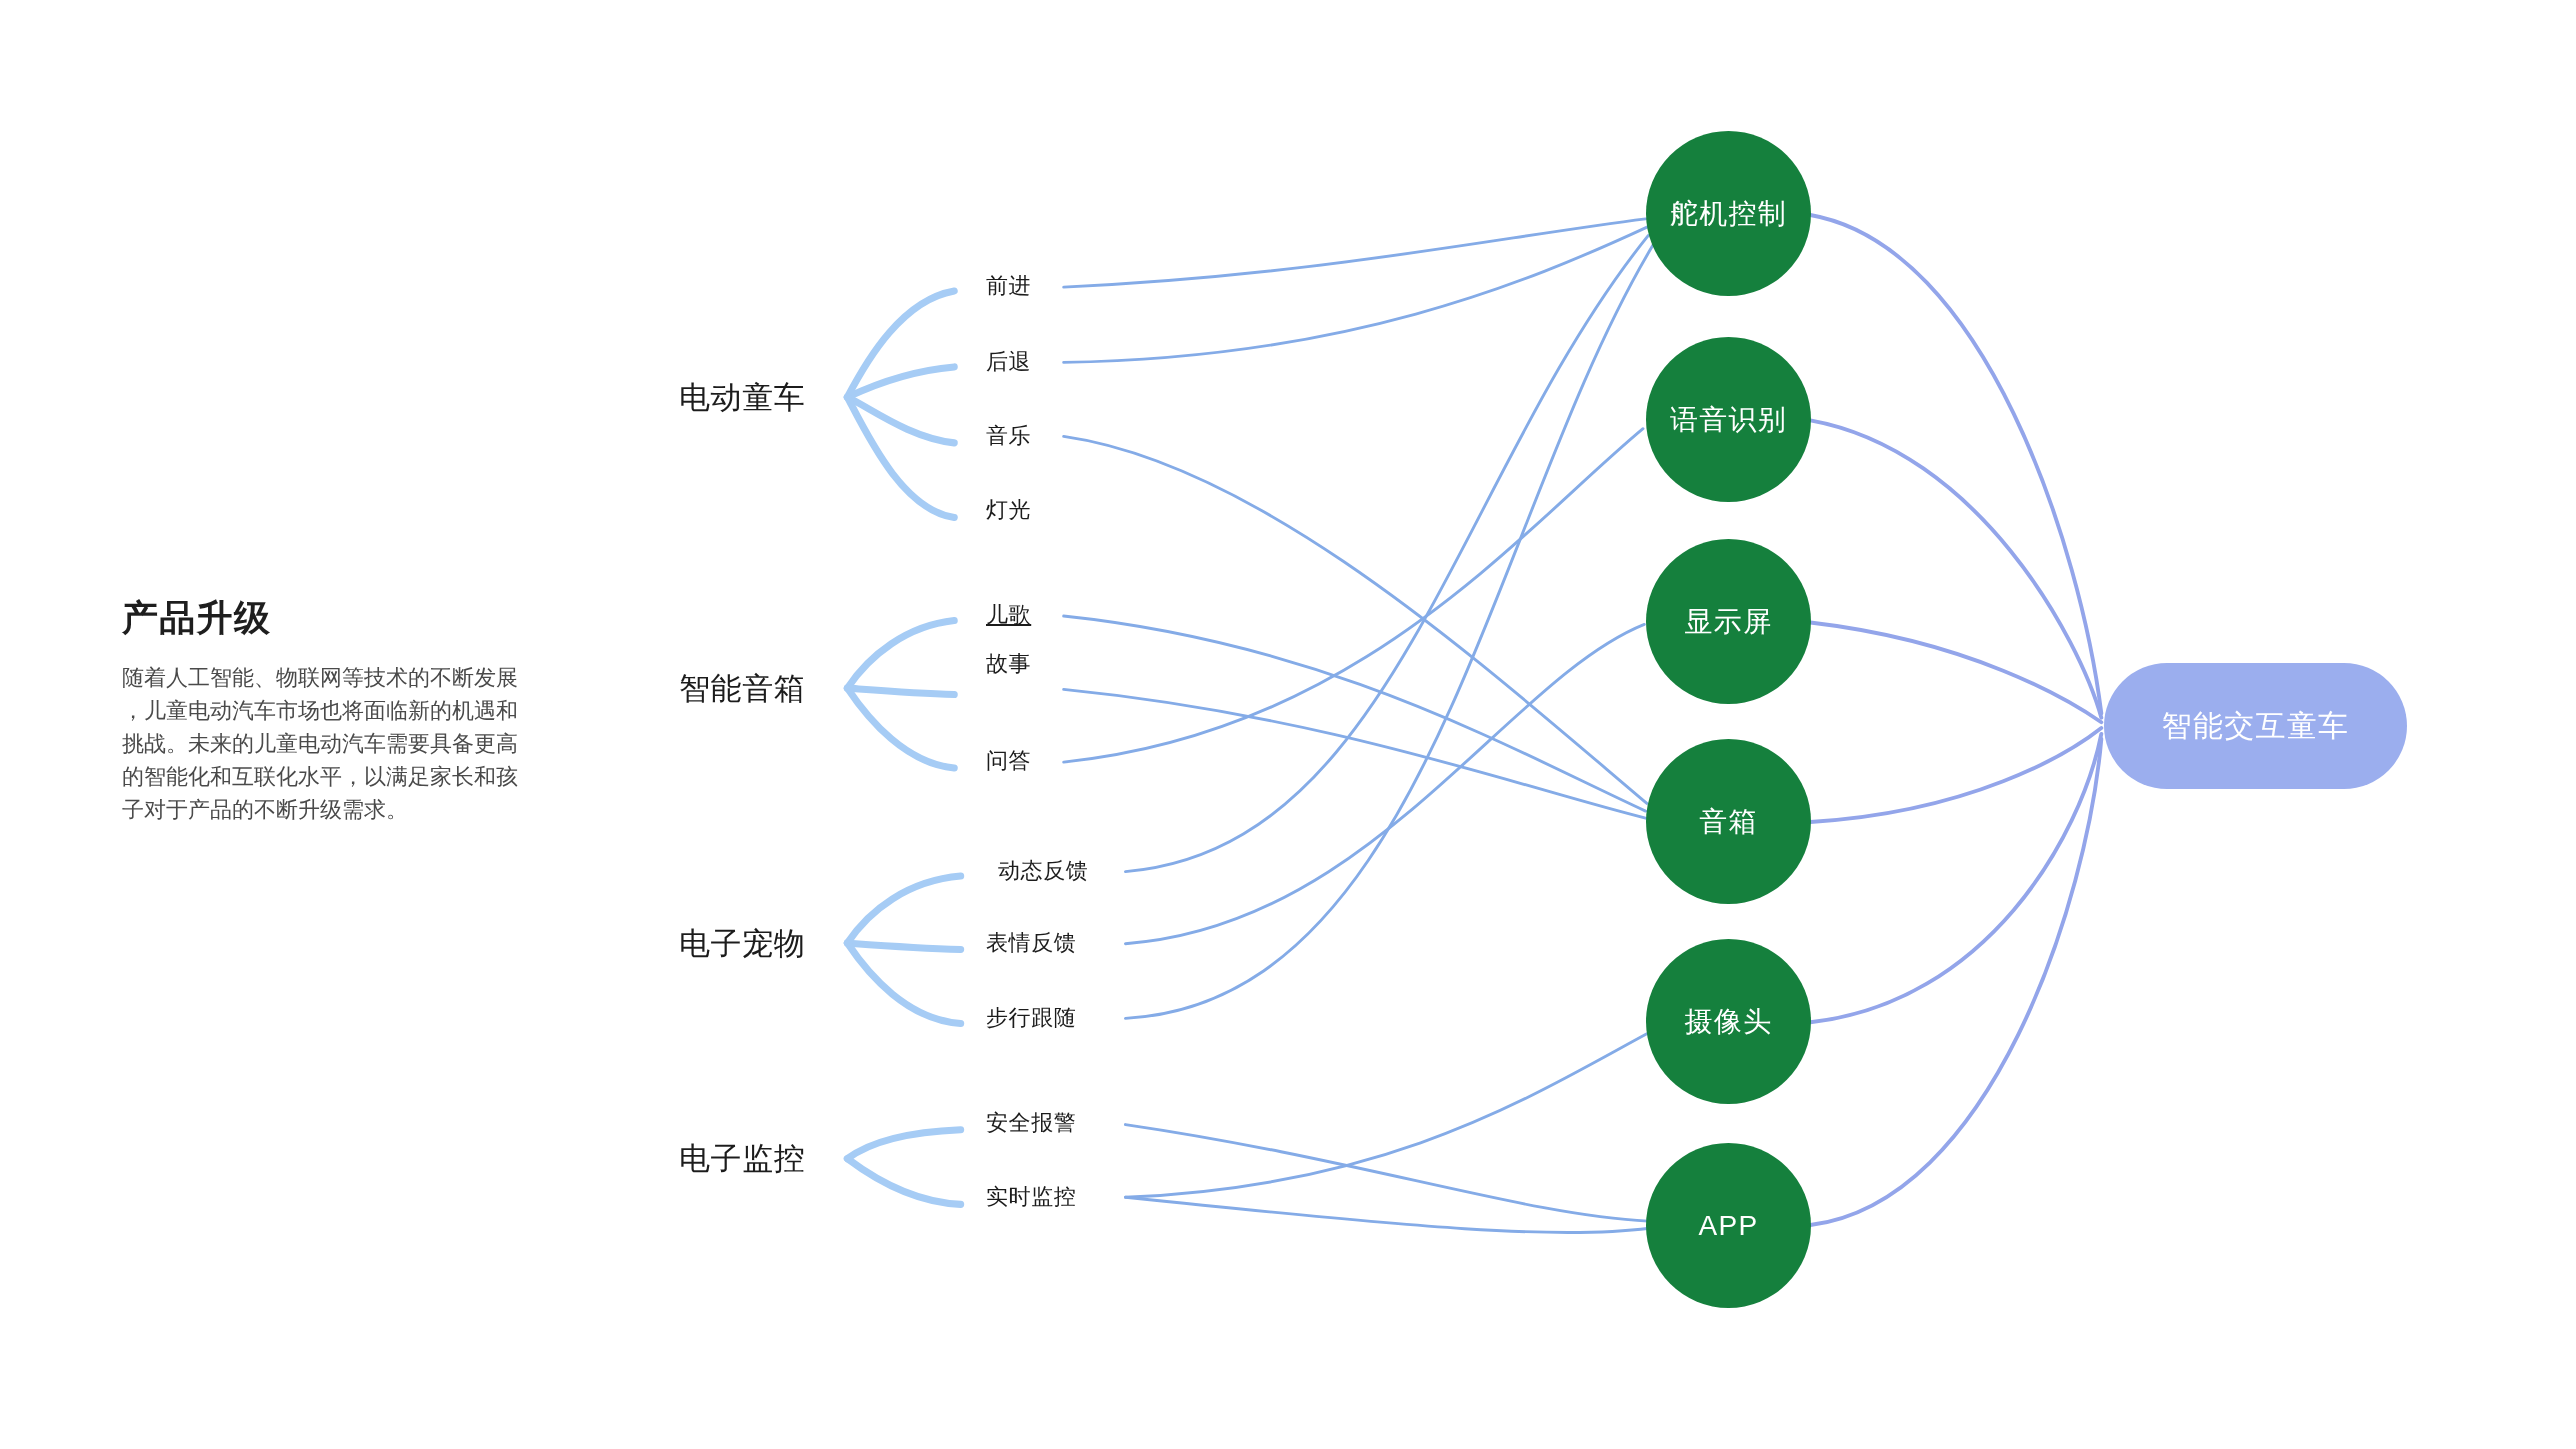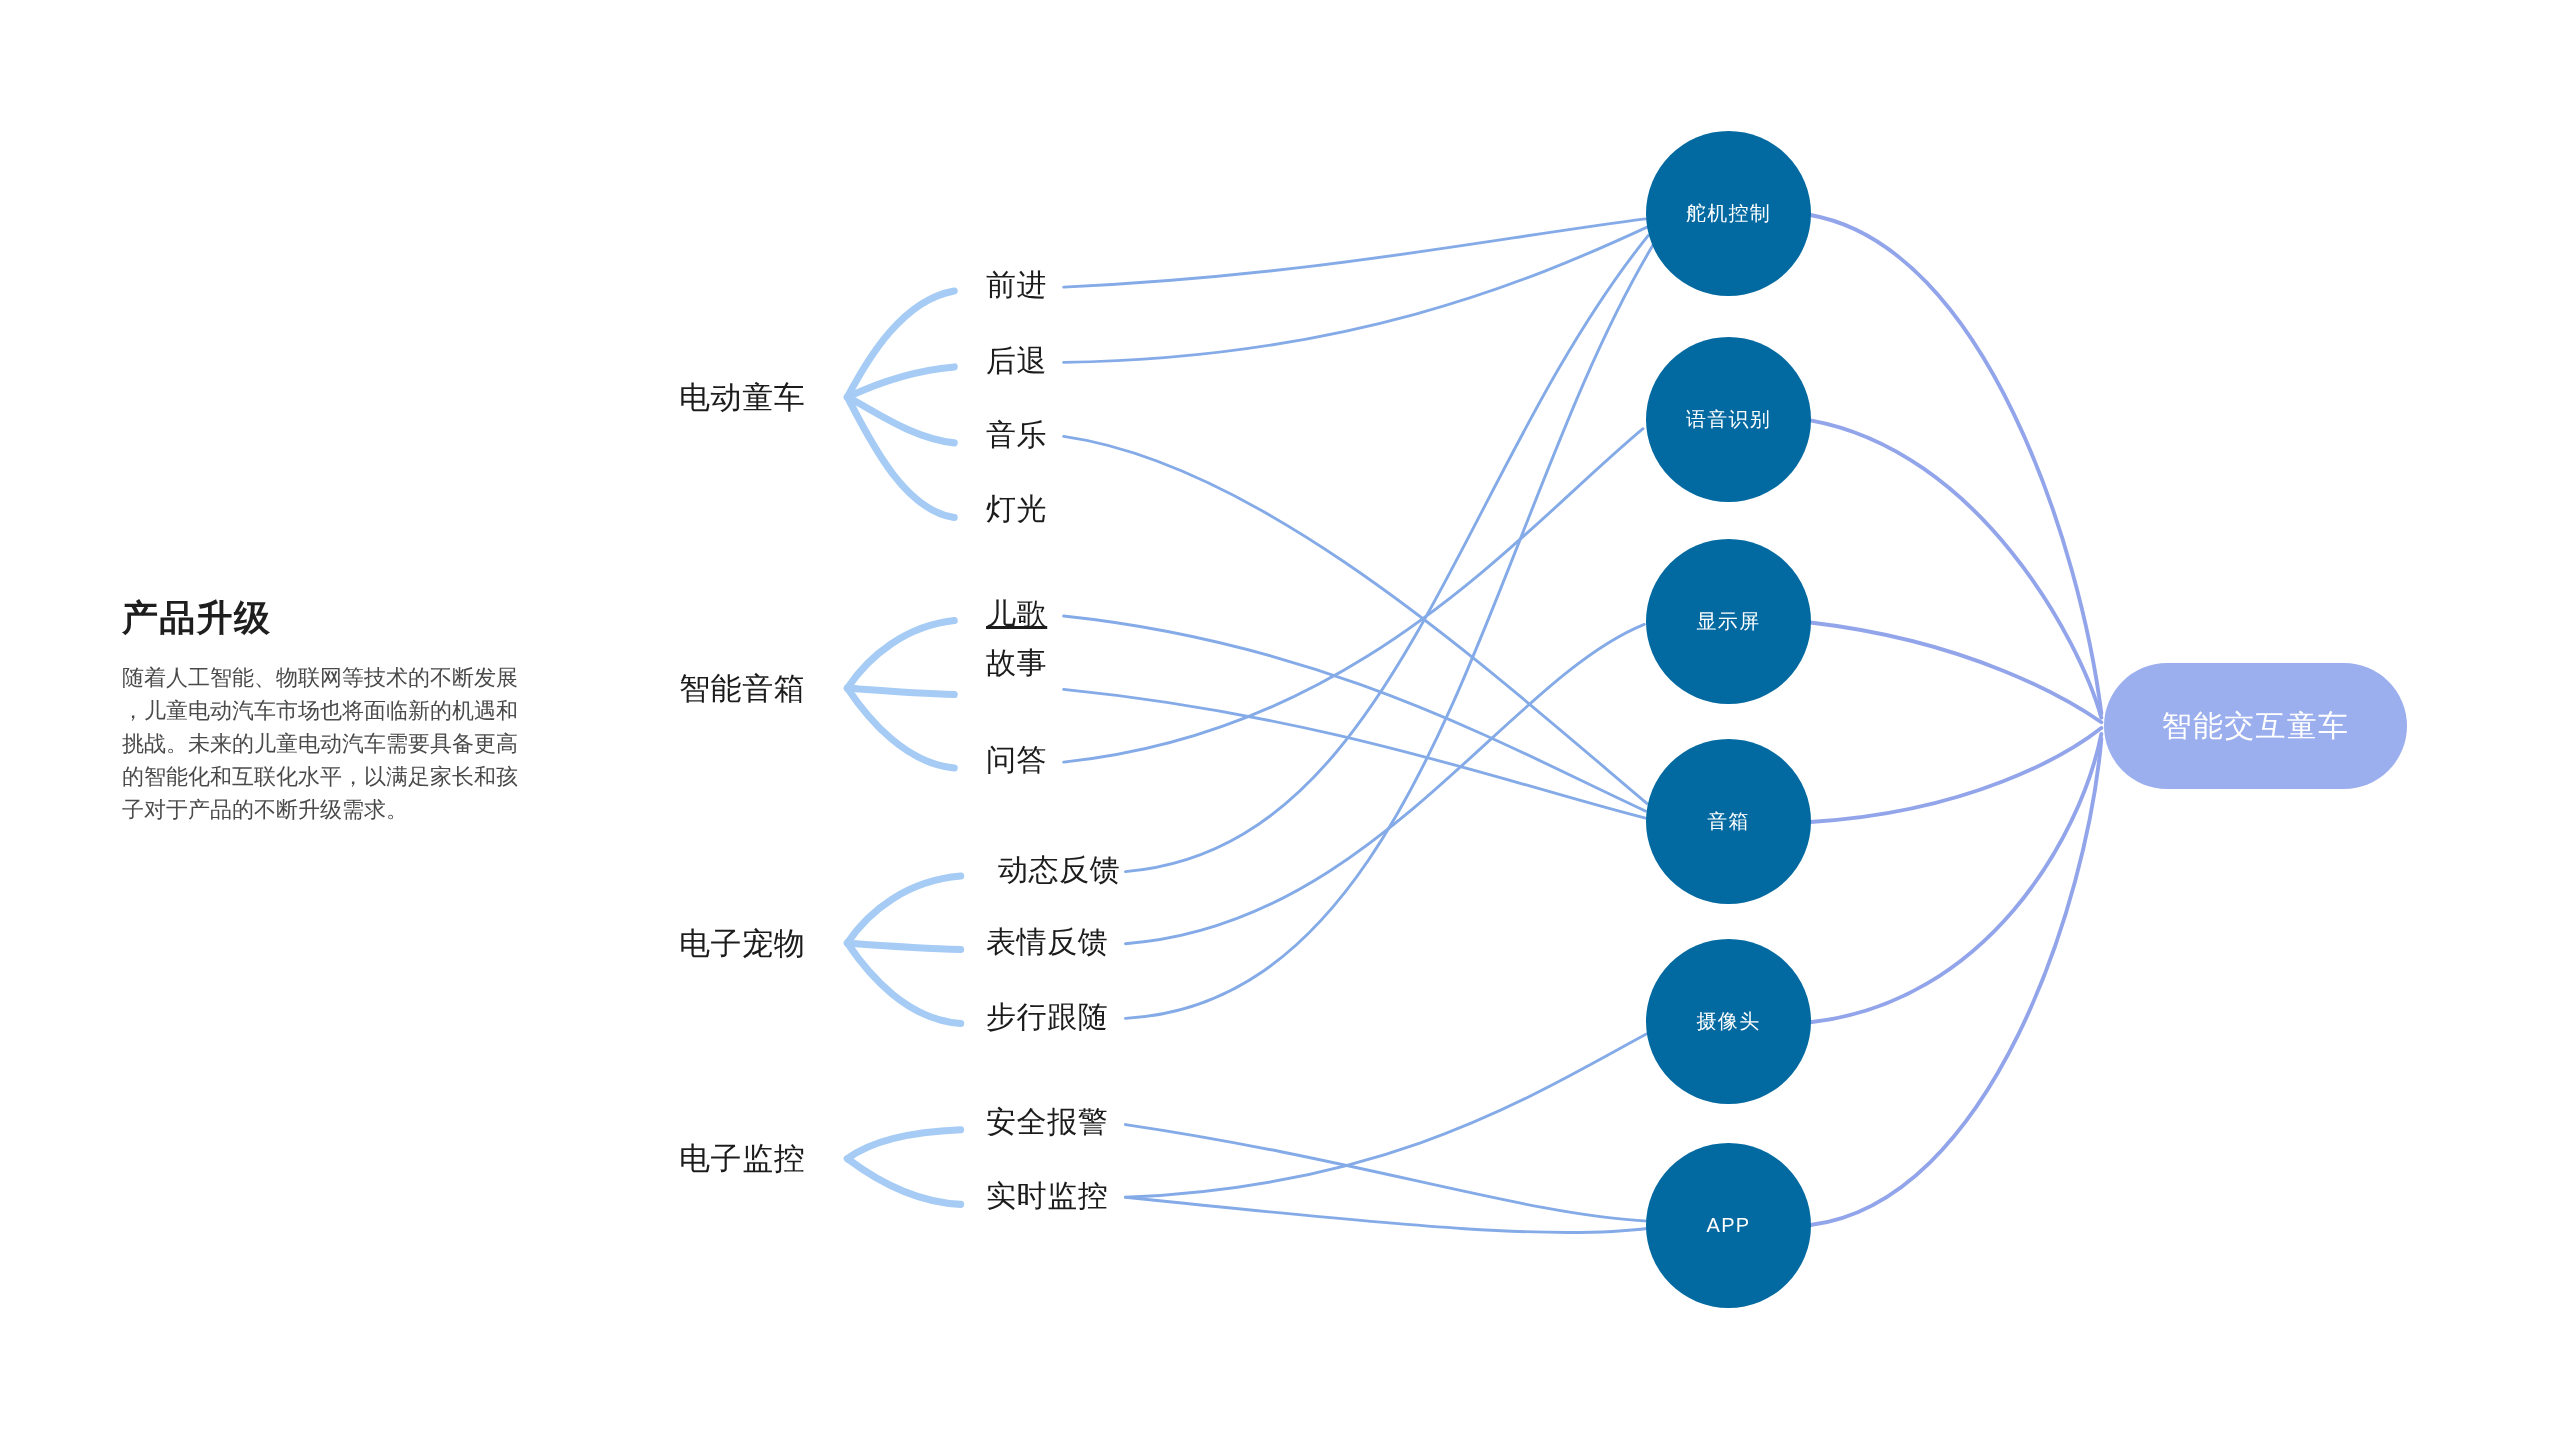--- a/index.html
+++ b/index.html
@@ -70,36 +70,36 @@
     color: #1c1c1c;
     letter-spacing: 0.6px;
     white-space: nowrap;
   }
   .leaf-label {
     position: absolute;
     left: 986px;
     height: 37px;
     display: flex;
     align-items: center;
-    font-size: 30px;
+    font-size: 22px;
     color: #1c1c1c;
     letter-spacing: 0.6px;
     white-space: nowrap;
   }
   .comp-node {
     position: absolute;
     left: 1646px;
     width: 165px;
     height: 165px;
     border-radius: 50%;
-    background: #0369a1;
+    background: #15803d;
     display: flex;
     align-items: center;
     justify-content: center;
-    font-size: 20px;
+    font-size: 28px;
     color: #ffffff;
     letter-spacing: 1.3px;
     white-space: nowrap;
   }
   .target-node {
     position: absolute;
     left: 2104px;
     top: 663px;
     width: 303px;
     height: 126px;

